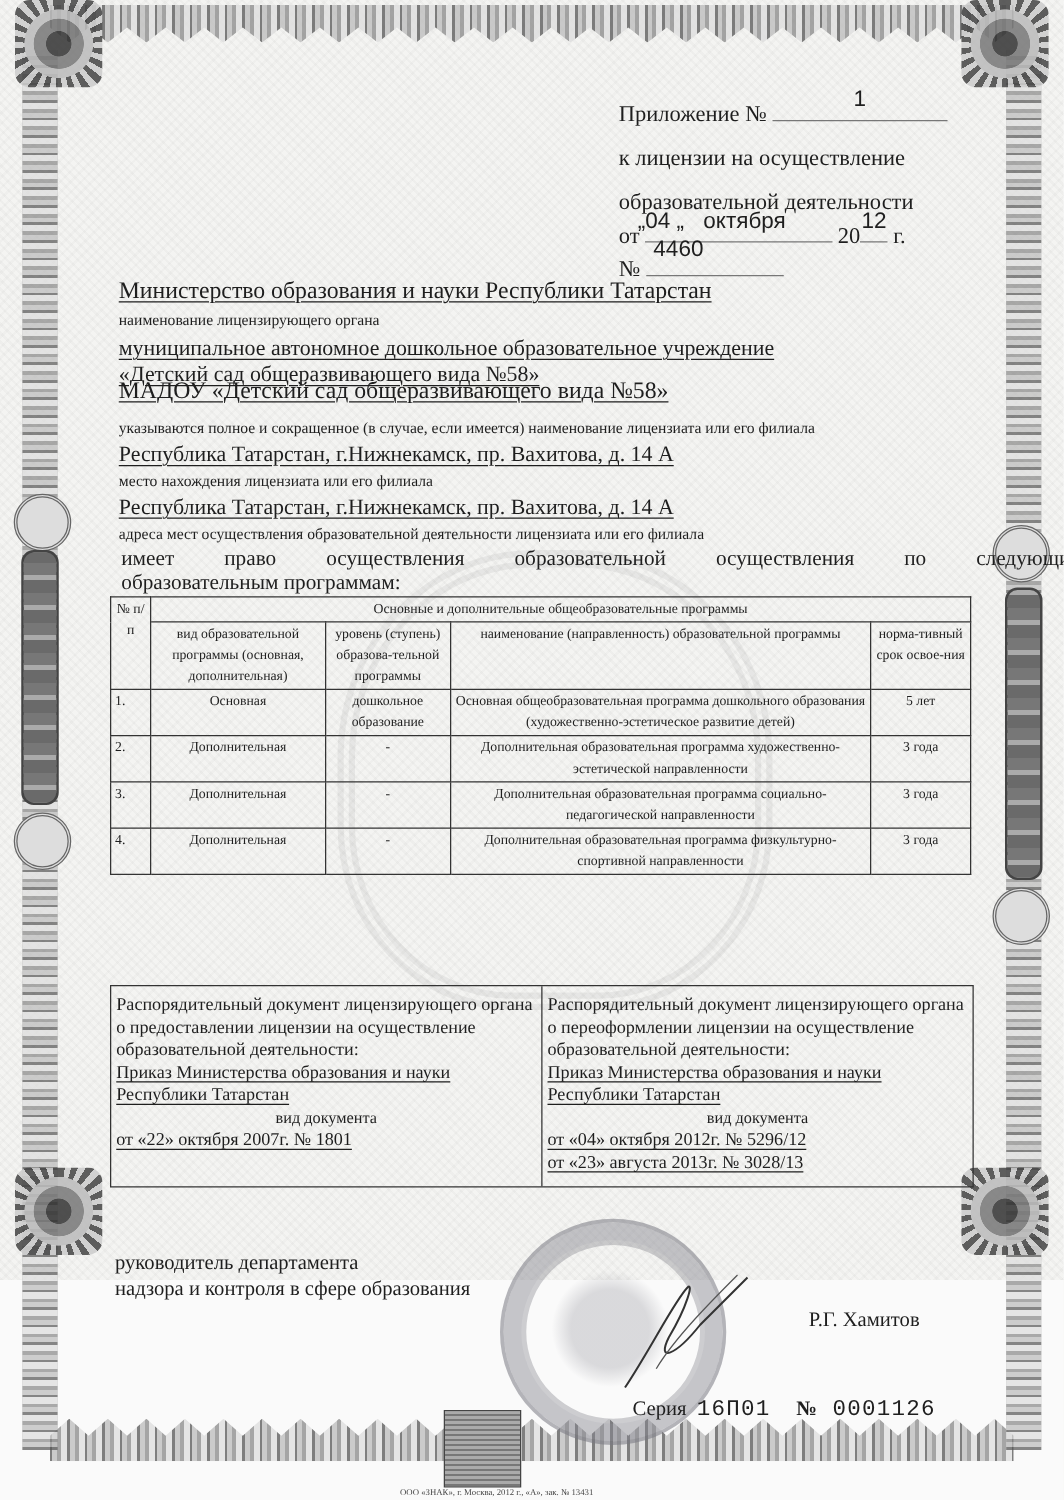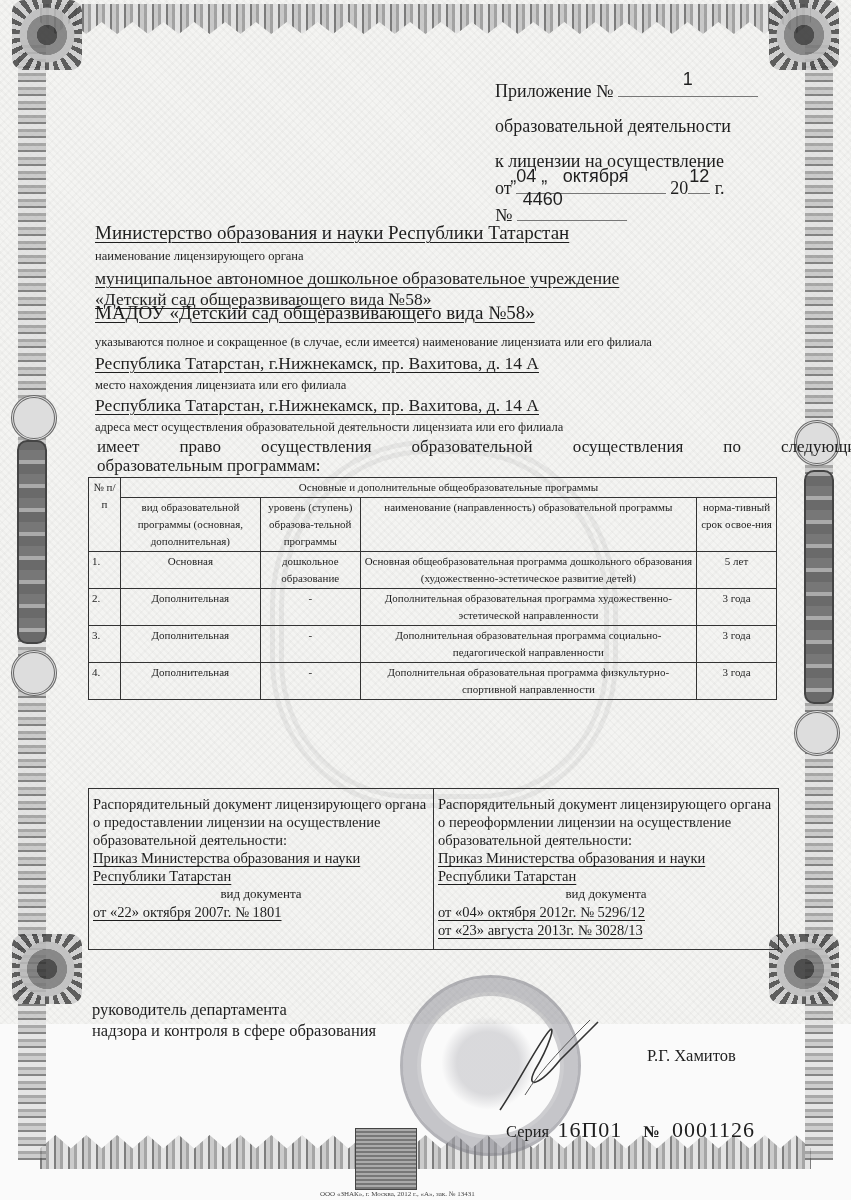--- a/index.html
+++ b/index.html
@@ -69,21 +69,21 @@
   .docs .kind { text-align:center; font-size:13px; }
 
   .signer { position:absolute; left:92px; top:1000px; font-size:16.5px; line-height:20.5px; }
   .signer-name { position:absolute; left:647px; top:1046px; font-size:16.5px; }
   .stamp { position:absolute; left:400px; top:975px; width:175px; height:175px; border-radius:50%;
      border:3px solid rgba(120,120,130,.55); box-shadow: inset 0 0 0 14px rgba(160,160,170,.18), inset 0 0 0 18px rgba(120,120,130,.35); }
   .stamp-inner { position:absolute; left:30px; top:30px; width:110px; height:110px; border-radius:50%;
      background: radial-gradient(circle, rgba(120,120,130,.25) 0 40%, transparent 60%); }
   .signature { position:absolute; left:480px; top:1000px; width:120px; height:120px; }
   .series { position:absolute; left:506px; top:1117px; font-size:16.5px; white-space:nowrap; }
-  .series .code { font-family:Liberation Serif, serif; font-size:22px; letter-spacing:1px; }
+  .series .code { font-family:Liberation Mono, monospace; font-size:18px; letter-spacing:1px; }
   .printer { position:absolute; left:320px; top:1190px; font-size:7px; color:#444; }
 </style>
 </head>
 <body>
 
 <div class="paper">
 
   <div class="border-top"></div>
   <div class="border-bottom"></div>
   <div class="border-left"></div>
@@ -101,22 +101,22 @@
   <div class="bottom-plate"></div>
   <div class="watermark"></div>
 
   <div class="appendix">
     <div class="row">
       <span>Приложение №</span>
       <span class="line-fill" style="width:140px;">
         <span class="hand">1</span>
       </span>
     </div>
+    <div class="row" style="margin-top:8px;">к лицензии   на осуществление</div>
     <div class="row" style="margin-top:8px;">образовательной деятельности</div>
-    <div class="row" style="margin-top:8px;">к лицензии   на осуществление</div>
     <div class="row">
       <span>от</span>
       <span class="line-fill" style="width:30px;">
         <span class="hand" style="left:-6px;right:auto;white-space:nowrap;">„04 „</span>
       </span>
       <span class="line-fill" style="width:115px;">
         <span class="hand" style="text-align:left;left:12px;">октября</span>
       </span>
       <span>20</span><span class="line-fill" style="width:22px;">
         <span class="hand">12</span>

